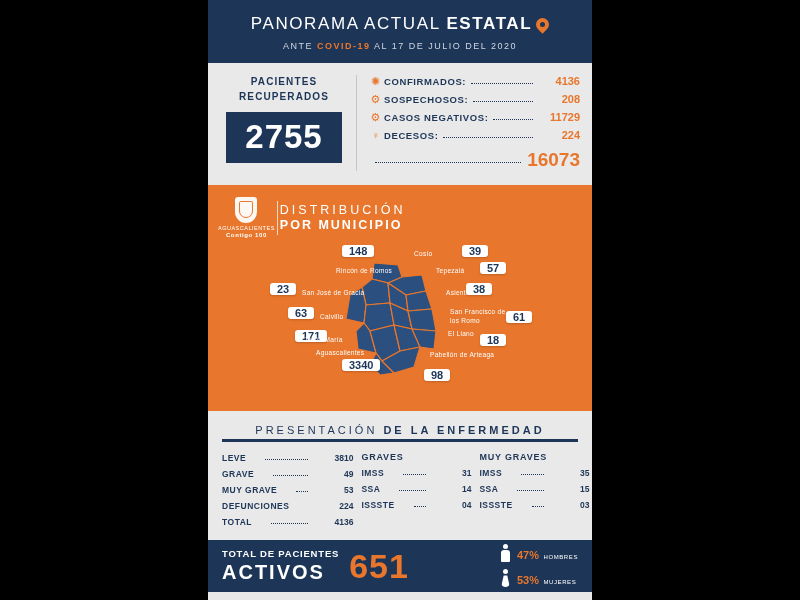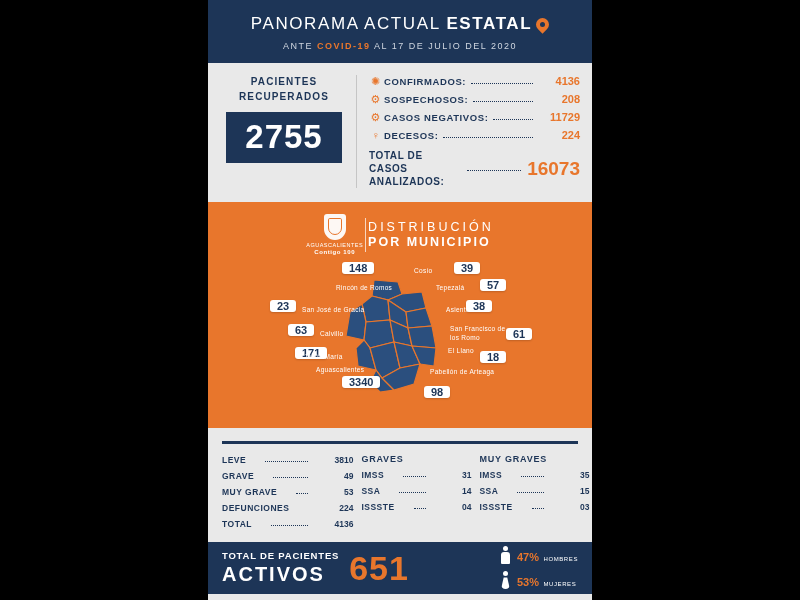--- a/index.html
+++ b/index.html
@@ -28,21 +28,21 @@
   .frow .name{font-weight:700;letter-spacing:.6px;margin-left:2px;white-space:nowrap;}
   .frow .dots{flex:1;border-bottom:1px dotted #1d3557;margin:0 5px 3px;height:7px;}
   .frow .val{font-weight:700;color:#e8762c;font-size:11px;min-width:42px;text-align:right;}
   .total{display:flex;align-items:center;margin-top:8px;}
   .total .tlbl{font-size:10px;font-weight:700;color:#1d3557;line-height:1.3;letter-spacing:.6px;width:92px;}
   .total .tdots{flex:1;border-bottom:1px dotted #1d3557;margin:0 6px 4px;height:8px;}
   .total .tval{font-size:19px;font-weight:700;color:#e8762c;}
 
   
   .mapsec{background:#e8762c;padding:12px 10px 14px;position:relative;}
-  .maphead{display:flex;align-items:center;justify-content:center;gap:2px;margin-bottom:6px;}
+  .maphead{display:flex;align-items:center;justify-content:flex-start;gap:2px;margin-bottom:6px;}
   .crest{text-align:center;color:#fff;font-size:5.5px;letter-spacing:.5px;line-height:1.25;}
   .crest .shield{width:22px;height:26px;margin:0 auto 2px;background:#fff;border-radius:3px 3px 11px 11px;position:relative;opacity:.95;}
   .crest .shield:after{content:"";position:absolute;left:4px;top:4px;right:4px;bottom:5px;border:1px solid #e8762c;border-radius:2px 2px 8px 8px;}
   .crest .c2{font-weight:700;font-size:6px;letter-spacing:.6px;}
   .divider{width:1px;height:34px;background:rgba(255,255,255,.7);}
   .maptitle{color:#fff;line-height:1.25;}
   .maptitle .l1{font-size:12.5px;letter-spacing:3px;font-weight:400;}
   .maptitle .l2{font-size:12.5px;letter-spacing:2px;font-weight:700;}
 
   .mapwrap{position:relative;height:152px;}
@@ -122,21 +122,20 @@
         </div>
 
         <div class="frow">
           <span class="ico">♀</span>
           <span class="name">DECESOS:</span>
           <span class="dots"></span>
           <span class="val">224</span>
         </div>
 
         <div class="total">
-          <div class="tlbl">TOTAL DE CASOS ANALIZADOS:</div>
           <div class="tdots"></div>
           <div class="tval">16073</div>
         </div>
       </div>
     </div>
 
     <div class="mapsec">
       <div class="maphead">
         <div class="crest">
           <div class="shield"></div>
@@ -167,21 +166,21 @@
               <path d="M34 70 L58 64 L64 90 L46 100 L40 92 Z"></path>
               <path d="M58 64 L76 68 L84 86 L64 90 Z"></path>
               <path d="M76 68 L100 70 L98 88 L84 86 Z"></path>
               <path d="M40 92 L46 100 L58 112 L44 114 L34 104 Z"></path>
               <path d="M46 100 L64 90 L84 86 L78 106 L58 112 Z"></path>
             </g>
           </svg>
         </div>
 
         <div class="muni" style="left:196px;top:5px;">Cosío</div>
-        <div class="tag" style="left:236px;top:0px;">39</div>
+        <div class="tag" style="left:244px;top:0px;">39</div>
 
         <div class="muni" style="left:218px;top:22px;">Tepezalá</div>
         <div class="tag" style="left:262px;top:17px;">57</div>
 
         <div class="tag" style="left:124px;top:0px;">148</div>
         <div class="muni" style="left:118px;top:22px;">Rincón de Romos</div>
 
         <div class="tag" style="left:52px;top:38px;">23</div>
         <div class="muni" style="left:84px;top:44px;">San José de Gracia</div>
 
@@ -202,20 +201,21 @@
 
         <div class="muni" style="left:98px;top:104px;">Aguascalientes</div>
         <div class="tag" style="left:124px;top:114px;">3340</div>
 
         <div class="muni" style="left:212px;top:106px;">Pabellón de Arteaga</div>
         <div class="tag" style="left:206px;top:124px;">98</div>
       </div>
     </div>
 
     <div class="pres">
+      <div class="prestitle"><span>PRESENTACIÓN </span><b>DE LA ENFERMEDAD</b></div>
       <div class="presbar"></div>
 
       <div class="grid3">
         <div class="col c1">
           <div class="lrow">
               <span class="n">LEVE</span>
               <span class="d"></span>
               <span class="v">3810</span>
             </div>
           <div class="lrow">

